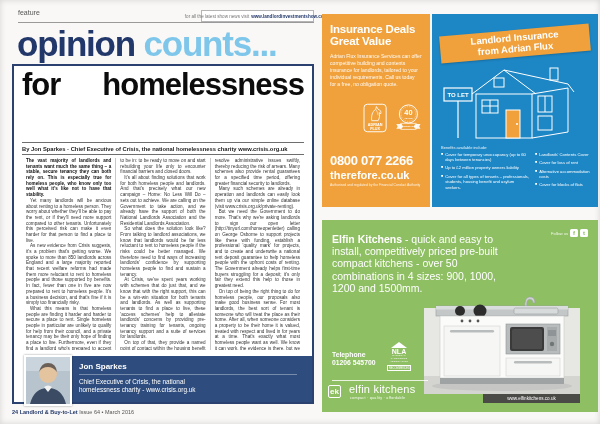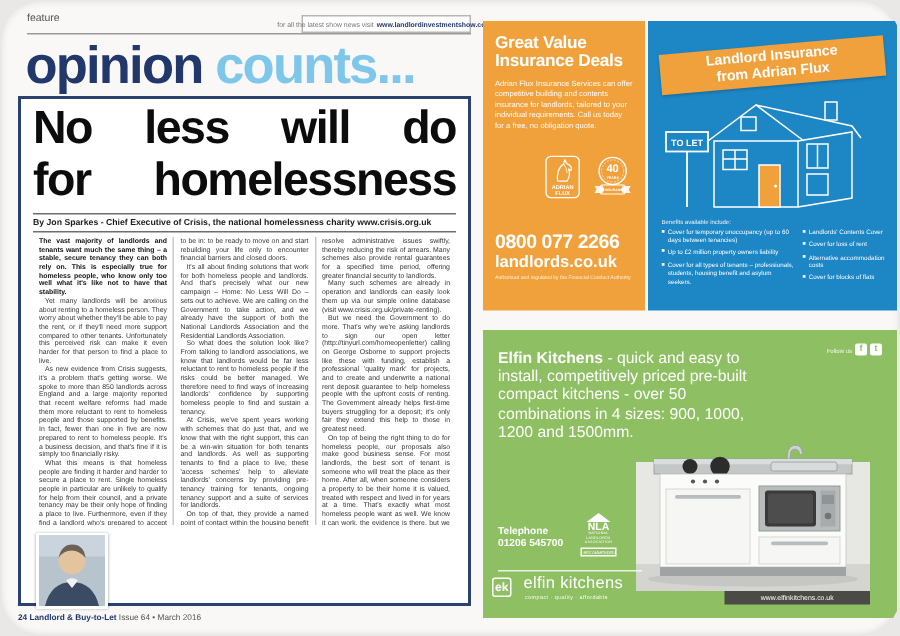--- a/index.html
+++ b/index.html
@@ -1,18 +1,18 @@
 <!DOCTYPE html>
 <html><head>
 <meta charset="utf-8">
 <style>
   html,body{margin:0;padding:0;background:#e9e8e6;}
   .page{position:relative;width:600px;height:424px;background:#f9f8f6;
         font-family:"Liberation Sans",sans-serif;overflow:hidden;
-        box-shadow:inset 0 0 6px rgba(0,0,0,.15);border-radius:27px;}
+        box-shadow:inset 0 0 6px rgba(0,0,0,.15);}
   
   .feature-label{position:absolute;left:18px;top:9px;font-size:7px;color:#555;}
   .header-rule{position:absolute;left:18px;top:22px;width:296px;height:1px;background:#9a9a9a;}
   .top-note{position:absolute;left:201px;top:10px;width:113px;height:12px;
             border:1px solid #b5b5b5;background:#fff;display:flex;align-items:center;
             justify-content:center;font-size:4.6px;color:#777;white-space:nowrap;box-sizing:border-box;}
   .top-note b{color:#22386b;margin-left:2px;}
   .masthead{position:absolute;left:17px;top:24px;font-size:35px;font-weight:bold;
             letter-spacing:-1.2px;white-space:nowrap;}
   .masthead .w1{color:#22386b;}
@@ -100,21 +100,20 @@
     <span>for all the latest show news visit</span>
     <b>www.landlordinvestmentshow.co.uk</b>
   </div>
   <div class="masthead">
     <span class="w1">opinion</span>
     <span class="w2">counts...</span>
   </div>
 
   <div class="article-box">
     <div class="article-title">
-      <span class="line">No less will do</span>
       <span class="line">for homelessness</span>
     </div>
     <div class="byline">By Jon Sparkes - Chief Executive of Crisis, the national homelessness charity www.crisis.org.uk</div>
 
     <div class="cols">
       <div class="col">
         <p class="intro">The vast majority of landlords and tenants want much the same thing – a stable, secure tenancy they can both rely on. This is especially true for homeless people, who know only too well what it's like not to have that stability.</p>
         <p>Yet many landlords will be anxious about renting to a homeless person. They worry about whether they'll be able to pay the rent, or if they'll need more support compared to other tenants. Unfortunately this perceived risk can make it even harder for that person to find a place to live.</p>
         <p>As new evidence from Crisis suggests, it's a problem that's getting worse. We spoke to more than 850 landlords across England and a large majority reported that recent welfare reforms had made them more reluctant to rent to homeless people and those supported by benefits. In fact, fewer than one in five are now prepared to rent to homeless people. It's a business decision, and that's fine if it is simply too financially risky.</p>
         <p>What this means is that homeless people are finding it harder and harder to secure a place to rent. Single homeless people in particular are unlikely to qualify for help from their council, and a private tenancy may be their only hope of finding a place to live. Furthermore, even if they find a landlord who's prepared to accept housing benefit, many will struggle to find a deposit or rent up front. It's a desperate situation</p>
@@ -127,41 +126,51 @@
         <p>On top of that, they provide a named point of contact within the housing benefit department and housing options service. This allows them to fast-track housing benefit arrangements and</p>
       </div>
       <div class="col">
         <p class="cont">resolve administrative issues swiftly, thereby reducing the risk of arrears. Many schemes also provide rental guarantees for a specified time period, offering greater financial security to landlords.</p>
         <p>Many such schemes are already in operation and landlords can easily look them up via our simple online database (visit www.crisis.org.uk/private-renting).</p>
         <p>But we need the Government to do more. That's why we're asking landlords to sign our open letter (http://tinyurl.com/homeopenletter) calling on George Osborne to support projects like these with funding, establish a professional 'quality mark' for projects, and to create and underwrite a national rent deposit guarantee to help homeless people with the upfront costs of renting. The Government already helps first-time buyers struggling for a deposit; it's only fair they extend this help to those in greatest need.</p>
         <p>On top of being the right thing to do for homeless people, our proposals also make good business sense. For most landlords, the best sort of tenant is someone who will treat the place as their home. After all, when someone considers a property to be their home it is valued, treated with respect and lived in for years at a time. That's exactly what most homeless people want as well. We know it can work, the evidence is there, but we need the Government to act, and we hope landlords will join us in calling for action.</p>
       </div>
     </div>
 
+    <div class="author-bar">
+      <div class="author-text">
+        <div class="author-name">Jon Sparkes</div>
+        <div class="author-rule"></div>
+        <div class="author-desc">
+          <span>Chief Executive of Crisis, the national</span><br>
+          <span>homelessness charity - www.crisis.org.uk</span>
+        </div>
+      </div>
+    </div>
     <div class="author-photo">
       <svg width="44" height="47" viewBox="0 0 44 47">
         <rect width="44" height="47" fill="#b7c4ce"></rect>
         <rect width="44" height="14" fill="#c9d4dc"></rect>
         <circle cx="22" cy="17" r="9" fill="#e4c39f"></circle>
         <path d="M13 15 q2 -9 9 -9 q8 0 9 9 q-4 -5 -9 -5 q-6 0 -9 5z" fill="#6b6158"></path>
         <path d="M4 47 q4 -16 18 -16 q14 0 18 16z" fill="#3a4b63"></path>
         <path d="M18 30 l4 5 l4 -5 q-4 -3 -8 0z" fill="#f2f2f2"></path>
       </svg>
     </div>
   </div>
 
   <div class="footer">
     <b>24 Landlord &amp; Buy-to-Let</b>
     <span>Issue 64 • March 2016</span>
   </div>
 
   <div class="ad-flux">
     <div class="hd">
+      <div>Insurance Deals</div>
       <div>Great Value</div>
-      <div>Insurance Deals</div>
     </div>
     <div class="bd">Adrian Flux Insurance Services can offer competitive building and contents insurance for landlords, tailored to your individual requirements. Call us today for a free, no obligation quote.</div>
     <div class="flux-logos">
       <svg width="36" height="44" viewBox="0 0 36 44">
         <rect x="1.5" y="1.5" width="33" height="41" rx="5" fill="none" stroke="#fff" stroke-width="1.4"></rect>
         <path d="M13 26 C12 19 14 12 19 9 L20 5 L22.5 9 C26 10 27.5 13 26.5 15.5 L24 14 C25.5 18 24.5 22.5 22.5 26 Z" fill="none" stroke="#fff" stroke-width="1.2" stroke-linejoin="round"></path>
         <path d="M19 9 q3 4 3.5 9" fill="none" stroke="#fff" stroke-width=".8"></path>
         <text x="18" y="33.5" font-size="5.6" font-weight="bold" fill="#fff" text-anchor="middle">ADRIAN</text>
         <text x="18" y="39.5" font-size="5.6" font-weight="bold" fill="#fff" text-anchor="middle">FLUX</text>
       </svg>
@@ -170,21 +179,21 @@
         <circle cx="20" cy="16" r="11" fill="none" stroke="#fff" stroke-width=".6" stroke-dasharray="2 1.5"></circle>
         <text x="20" y="17.5" font-size="11" font-weight="bold" fill="#fff" text-anchor="middle">40</text>
         <text x="20" y="24" font-size="3.6" font-weight="bold" fill="#fff" text-anchor="middle">YEARS</text>
         <path d="M2 31 L10 31 L12 34.5 L10 38 L2 38 L4 34.5 Z" fill="#fff" opacity=".9"></path>
         <path d="M38 31 L30 31 L28 34.5 L30 38 L38 38 L36 34.5 Z" fill="#fff" opacity=".9"></path>
         <rect x="8" y="30" width="24" height="9" rx="1" fill="none" stroke="#fff" stroke-width="1"></rect>
         <text x="20" y="36" font-size="3.4" font-weight="bold" fill="#fff" text-anchor="middle">IN INSURANCE</text>
       </svg>
     </div>
     <div class="phone">0800 077 2266</div>
-    <div class="site">landlords.co.uk</div>
+    <div class="site">therefore.co.uk</div>
     <div class="fine">Authorised and regulated by the Financial Conduct Authority</div>
   </div>
 
   <div class="ad-landlord">
     <div class="banner">
       <div>Landlord Insurance</div>
       <div>from Adrian Flux</div>
     </div>
     <div class="house-wrap">
       <svg width="150" height="86" viewBox="0 0 150 86">

